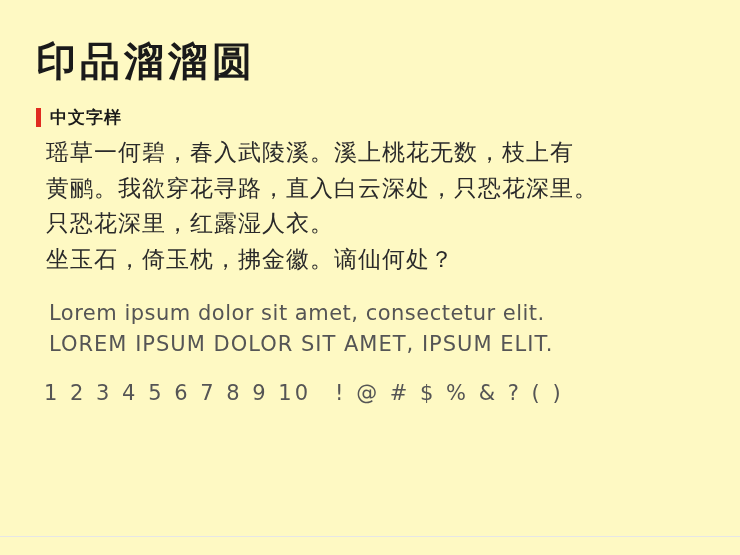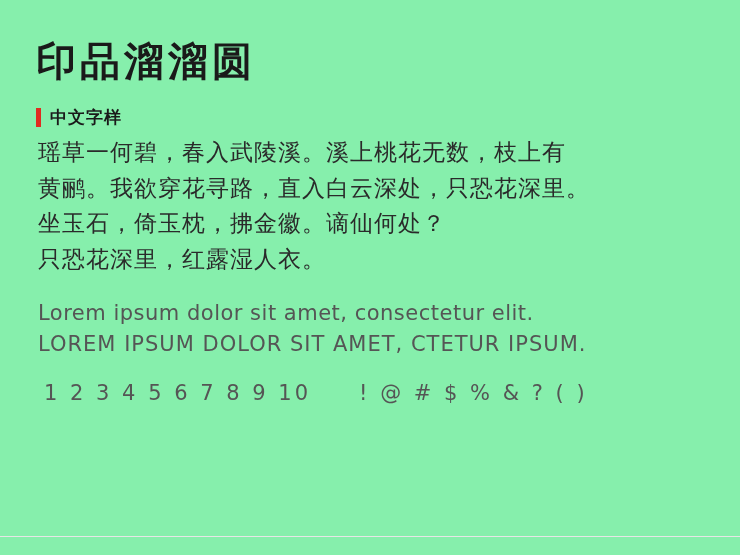--- a/index.html
+++ b/index.html
@@ -13,21 +13,21 @@
     font-family: "Liberation Sans", sans-serif;
     color: #222222;
     overflow: hidden;
   }
   .page {
     position: relative;
     width: 740px;
     height: 555px;
     box-sizing: border-box;
     padding: 28px 30px 0 30px;
-    background: #86efac;
+    background: #fef9c3;
   }
   .font-title {
     font-family: "DejaVu Sans", sans-serif;
     font-size: 40px;
     font-weight: 700;
     letter-spacing: 4px;
     color: #1a1a1a;
     line-height: 1.25;
     margin: 8px 0 0 6px;
   }
@@ -54,49 +54,49 @@
     font-weight: 700;
     color: #1a1a1a;
     letter-spacing: 1px;
     text-align: center;
   }
   .cn-sample {
     font-family: "DejaVu Sans", sans-serif;
     font-size: 23px;
     line-height: 1.55;
     color: #2a2a2a;
-    margin-left: 8px;
+    margin-left: 16px;
     letter-spacing: 1px;
   }
   .cn-sample p {
     margin: 0;
   }
   .en-sample {
     font-family: "DejaVu Sans", sans-serif;
     color: #555555;
-    margin-left: 8px;
+    margin-left: 19px;
     letter-spacing: 0.5px;
   }
   .en-lower {
     font-size: 21px;
     line-height: 1.5;
   }
   .en-upper {
     font-size: 21px;
     line-height: 1.5;
     letter-spacing: 1px;
   }
   .num-sample {
     font-family: "DejaVu Sans", sans-serif;
     font-size: 21px;
     color: #555555;
     margin-left: 14px;
     letter-spacing: 3px;
     display: flex;
-    gap: 48px;
+    gap: 24px;
   }
   .divider {
     position: absolute;
     left: 0;
     right: 0;
     bottom: 18px;
     height: 1px;
     background: #e6e6e6;
   }
 </style>
@@ -108,29 +108,29 @@
   <div class="font-title">印品溜溜圆</div>
 
   <div class="section">
     <div class="section-head">
       <span class="bar"></span>
       <span class="section-title">中文字样</span>
     </div>
     <div class="cn-sample">
       <p>瑶草一何碧，春入武陵溪。溪上桃花无数，枝上有</p>
       <p>黄鹂。我欲穿花寻路，直入白云深处，只恐花深里。</p>
+      <p>只恐花深里，红露湿人衣。</p>
       <p>坐玉石，倚玉枕，拂金徽。谪仙何处？</p>
-      <p>只恐花深里，红露湿人衣。</p>
     </div>
   </div>
 
   <div class="section">
     <div class="en-sample">
       <div class="en-lower">Lorem ipsum dolor sit amet, consectetur elit.</div>
-      <div class="en-upper">LOREM IPSUM DOLOR SIT AMET, CTETUR IPSUM.</div>
+      <div class="en-upper">LOREM IPSUM DOLOR SIT AMET, IPSUM ELIT.</div>
     </div>
   </div>
 
   <div class="section">
     <div class="num-sample">
       <span>1 2 3 4 5 6 7 8 9 10</span>
       <span>! @ # $ % &amp; ? ( )</span>
     </div>
   </div>
 

